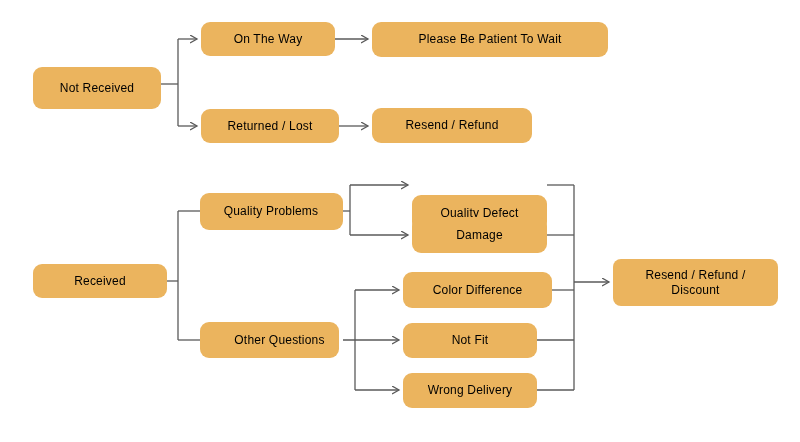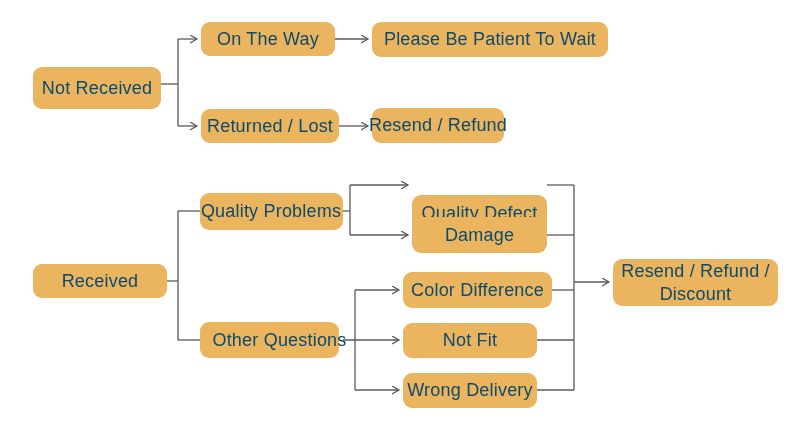--- a/index.html
+++ b/index.html
@@ -24,34 +24,35 @@
   }
   .edge {
     fill: none;
     stroke: #5a5a5a;
     stroke-width: 1.3;
   }
   .node {
     position: absolute;
     box-sizing: border-box;
     background: #ebb45e;
-    color: #0c4a6e;
+    color: #000000;
     border-radius: 9px;
     display: flex;
     align-items: center;
     justify-content: center;
     text-align: center;
-    font-size: 18px;
+    font-size: 12px;
     line-height: 1.25;
     padding: 2px 8px;
     letter-spacing: 0.2px;
     white-space: nowrap;
   }
   .node.wrap {
     white-space: normal;
+    border-radius: 8px;
   }
 </style>
 </head>
 <body>
 
 <div class="canvas">
 
   <svg class="edges-layer" width="800" height="442" viewBox="0 0 800 442" xmlns="http://www.w3.org/2000/svg">
     <defs>
       <marker id="arrow" markerUnits="userSpaceOnUse" markerWidth="12" markerHeight="12" refX="7" refY="4" orient="auto">
@@ -91,21 +92,21 @@
   </svg>
 
   <div class="node" style="left:33px;  top:67px;  width:128px; height:42px;">Not Received</div>
 
   <div class="node" style="left:201px; top:22px;  width:134px; height:34px;">On The Way</div>
 
   <div class="node" style="left:372px; top:22px;  width:236px; height:35px;">Please Be Patient To Wait</div>
 
   <div class="node" style="left:201px; top:109px; width:138px; height:34px;">Returned / Lost</div>
 
-  <div class="node" style="left:372px; top:108px; width:132px; height:35px;">Resend / Refund</div>
+  <div class="node" style="left:372px; top:108px; width:160px; height:35px;">Resend / Refund</div>
 
   <div class="node" style="left:33px;  top:264px; width:134px; height:34px;">Received</div>
 
   <div class="node" style="left:200px; top:193px; width:143px; height:37px;padding-left:7px;">Quality Problems</div>
 
   <div class="node" style="left:200px; top:322px; width:139px; height:36px;padding-left:28px;">Other Questions</div>
 
   <div class="node" style="left:412px; top:167px; width:135px; height:36px;margin-top:28px;">Quality Defect</div>
 
   <div class="node" style="left:412px; top:217px; width:135px; height:36px;">Damage</div>

